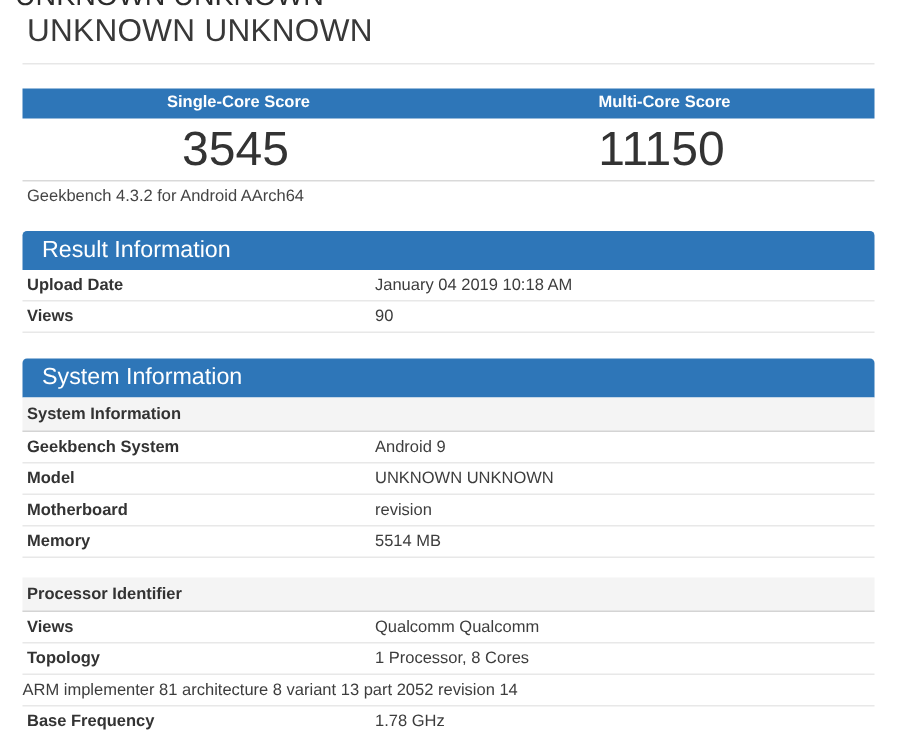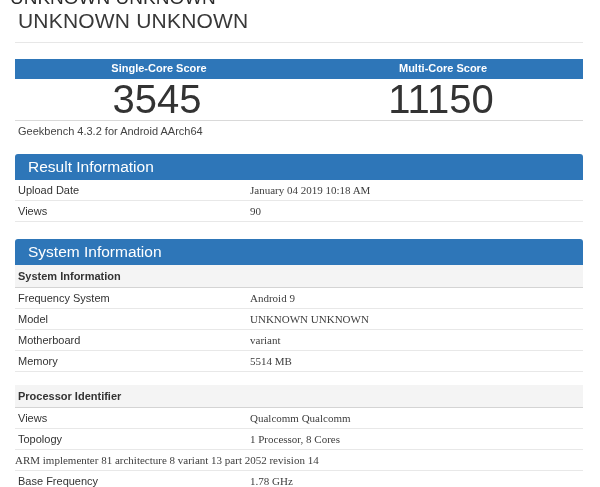--- a/index.html
+++ b/index.html
@@ -65,21 +65,21 @@
     font-weight: bold;
     padding: 3px 0 4px 4px;
     line-height: 13px;
   }
   .score-values {
     display: flex;
   }
   .score-values .cell {
     flex: 1;
     text-align: center;
-    font-size: 40px;
+    font-size: 32px;
     line-height: 34px;
     color: #333;
     padding: 3px 0 4px 0;
   }
   .score-caption {
     font-size: 11px;
     line-height: 13px;
     color: #444;
     padding: 4px 0 0 3px;
   }
@@ -100,29 +100,28 @@
   .trow {
     display: flex;
     border-bottom: 1px solid #e8e8e8;
     padding: 2.5px 0;
   }
   .tlabel {
     width: 232px;
     padding-left: 3px;
     font-size: 11px;
     line-height: 15px;
-    font-weight: normal;
+    font-weight: bold;
     color: #333;
     flex-shrink: 0;
   }
   .tvalue {
     font-size: 11px;
     line-height: 15px;
     color: #3d3d3d;
-    font-family: Liberation Serif, serif;
   }
   .subheader {
     background: #f4f4f4;
     border-bottom: 1px solid #d4d4d4;
     padding: 3.5px 0 3.5px 3px;
     font-size: 11px;
     line-height: 15px;
     font-weight: bold;
     color: #333;
   }
@@ -164,30 +163,30 @@
       <div class="tlabel">Views</div>
       <div class="tvalue">90</div>
     </div>
   </div>
 
   <div class="panel" style="margin-top:17px;">
     <div class="panel-heading">System Information</div>
 
     <div class="subheader">System Information</div>
     <div class="trow">
-      <div class="tlabel">Frequency System</div>
+      <div class="tlabel">Geekbench System</div>
       <div class="tvalue">Android 9</div>
     </div>
     <div class="trow">
       <div class="tlabel">Model</div>
       <div class="tvalue">UNKNOWN UNKNOWN</div>
     </div>
     <div class="trow">
       <div class="tlabel">Motherboard</div>
-      <div class="tvalue">variant</div>
+      <div class="tvalue">revision</div>
     </div>
     <div class="trow">
       <div class="tlabel">Memory</div>
       <div class="tvalue">5514 MB</div>
     </div>
 
     <div class="subsection-gap"></div>
 
     <div class="subheader">Processor Identifier</div>
     <div class="trow">

